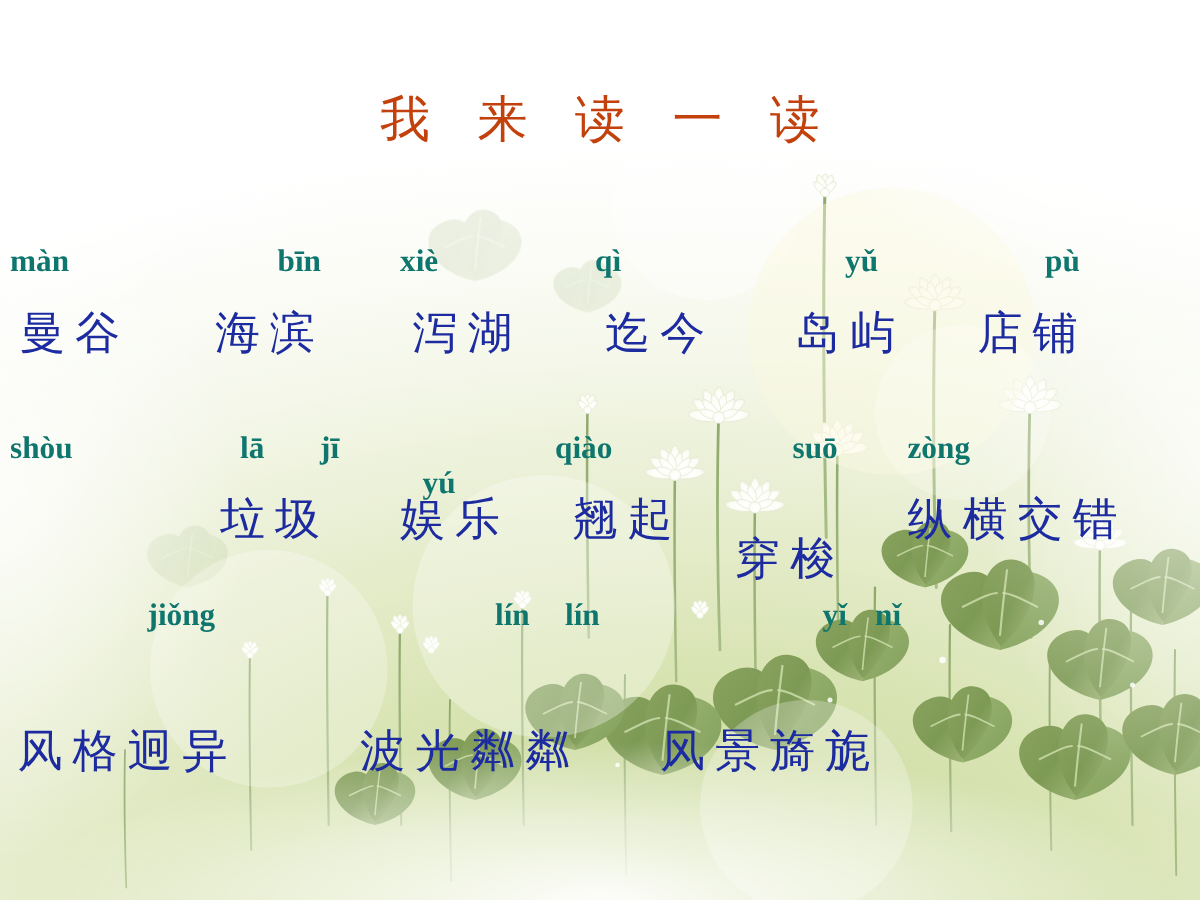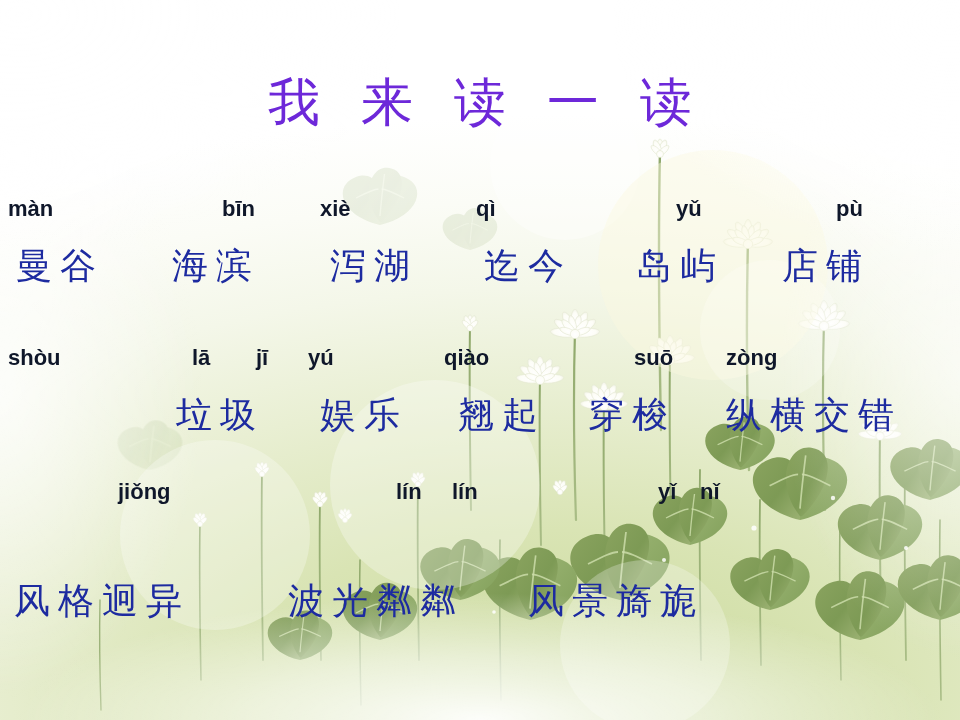--- a/index.html
+++ b/index.html
@@ -35,37 +35,37 @@
   
   .bokeh { position: absolute; border-radius: 50%; }
 
   
   #title {
     position: absolute;
     left: 0; right: 0;
     top: 68px;
     text-align: center;
     font-family: "Liberation Serif", "DejaVu Serif", serif;
-    font-size: 52px;
+    font-size: 40px;
     font-weight: 400;
     letter-spacing: 14px;
     text-indent: 14px;
-    color: #6d28d9;
+    color: #c2410c;
     white-space: nowrap;
   }
 
   .line-block { position: absolute; left: 0; width: 960px; }
 
   .pinyin-row {
     position: relative;
     height: 30px;
-    font-family: Liberation Sans, sans-serif;
+    font-family: Liberation Serif, serif;
     font-weight: bold;
-    font-size: 22px;
-    color: #0f172a;
+    font-size: 25px;
+    color: #0f766e;
     white-space: nowrap;
   }
   .pinyin-row span {
     position: absolute;
     top: 0;
   }
 
   .hanzi-row {
     position: relative;
     height: 62px;
@@ -252,30 +252,30 @@
       <span class="grp" style="left:628px;margin-left:8px;">岛屿</span>
       <span class="grp" style="left:782px;">店铺</span>
     </div>
   </div>
 
   <div class="line-block" style="top:345px;">
     <div class="pinyin-row">
       <span style="left:8px;">shòu</span>
       <span style="left:192px;">lā</span>
       <span style="left:256px;">jī</span>
-      <span style="left:308px;">yú</span>
+      <span style="left:338px;margin-top:28px;">yú</span>
       <span style="left:444px;">qiào</span>
       <span style="left:634px;">suō</span>
       <span style="left:726px;">zòng</span>
     </div>
     <div class="hanzi-row" style="margin-top:16px;">
       <span class="grp" style="left:176px;">垃圾</span>
       <span class="grp" style="left:320px;">娱乐</span>
       <span class="grp" style="left:458px;">翘起</span>
-      <span class="grp" style="left:588px;">穿梭</span>
+      <span class="grp" style="left:588px;margin-top:32px;">穿梭</span>
       <span class="grp" style="left:726px;">纵横交错</span>
     </div>
   </div>
 
   <div class="line-block" style="top:479px;">
     <div class="pinyin-row">
       <span style="left:118px;">jiǒng</span>
       <span style="left:396px;">lín</span>
       <span style="left:452px;">lín</span>
       <span style="left:658px;">yǐ</span>

